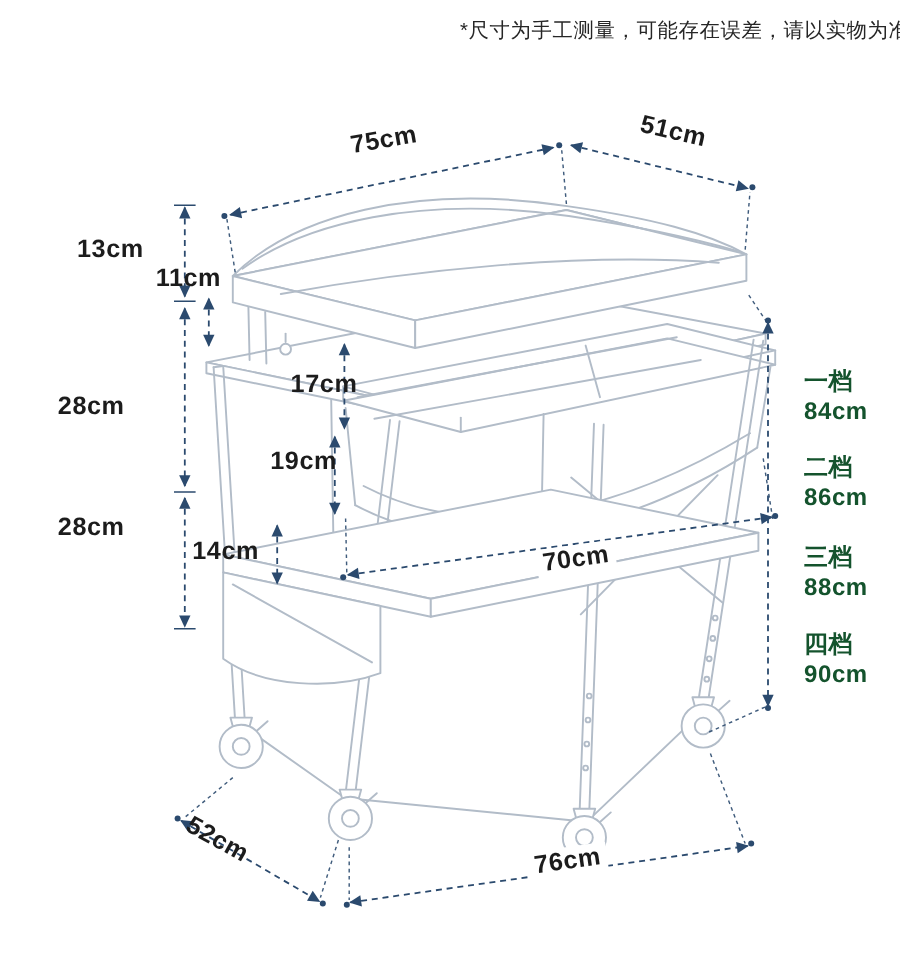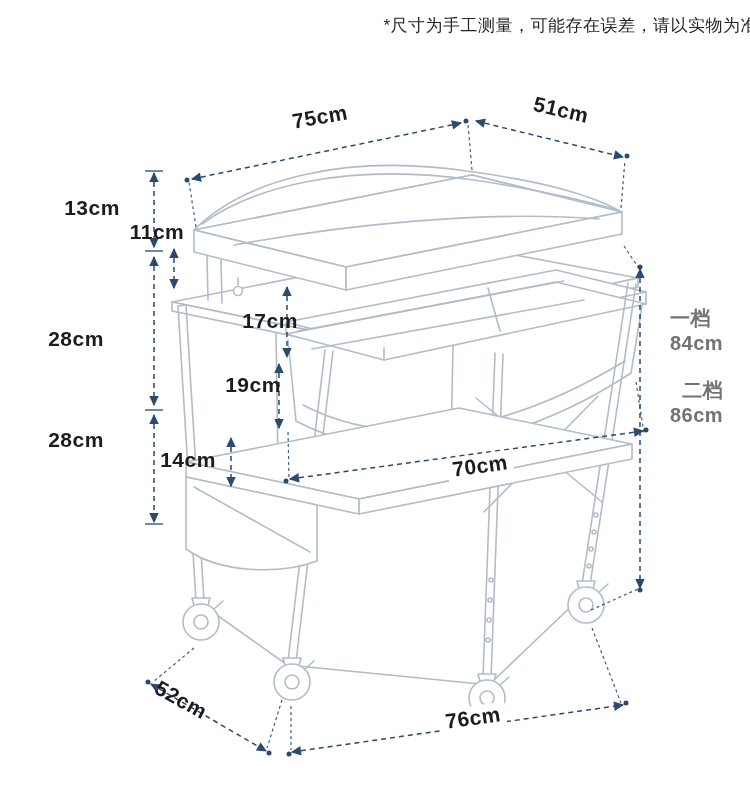--- a/index.html
+++ b/index.html
@@ -11,21 +11,21 @@
   .disclaimer{
     position:absolute;top:14px;right:16px;font-size:17px;font-weight:500;
     color:#262626;white-space:nowrap;letter-spacing:.5px;
   }
   .dim{
     position:absolute;font-size:21px;font-weight:600;color:#1c1c1c;
     white-space:nowrap;letter-spacing:.5px;transform:translate(-50%,-50%);
   }
   .bg{background:#ffffff;padding:0 5px;}
   .level-item{
-    position:absolute;left:646px;font-size:20px;font-weight:600;color:#737373;
+    position:absolute;left:646px;font-size:20px;font-weight:600;color:#14532d;
     line-height:25px;white-space:nowrap;letter-spacing:.5px;
   }
 </style>
 </head>
 <body>
 
 <div class="stage">
 
   <svg width="750" height="794" viewBox="0 0 750 794">
     <defs>
@@ -204,18 +204,26 @@
   <div class="dim" style="left:52px;top:440px;">28cm</div>
   <div class="dim" style="left:164px;top:460px;">14cm</div>
   <div class="dim bg" style="left:456px;top:466px;transform:translate(-50%,-50%) rotate(-8deg);">70cm</div>
   <div class="dim" style="left:157px;top:700px;transform:translate(-50%,-50%) rotate(29deg);">52cm</div>
   <div class="dim bg" style="left:449px;top:718px;transform:translate(-50%,-50%) rotate(-8deg);">76cm</div>
 
   <div class="level-item" style="top:306px;">
     <div>一档</div>
     <div>84cm</div>
   </div>
-  <div class="level-item" style="top:378px;text-align:right;">
+  <div class="level-item" style="top:378px;">
     <div>二档</div>
     <div>86cm</div>
   </div>
+  <div class="level-item" style="top:453px;">
+    <div>三档</div>
+    <div>88cm</div>
+  </div>
+  <div class="level-item" style="top:525px;">
+    <div>四档</div>
+    <div>90cm</div>
+  </div>
 
 </div>
 
 </body></html>

